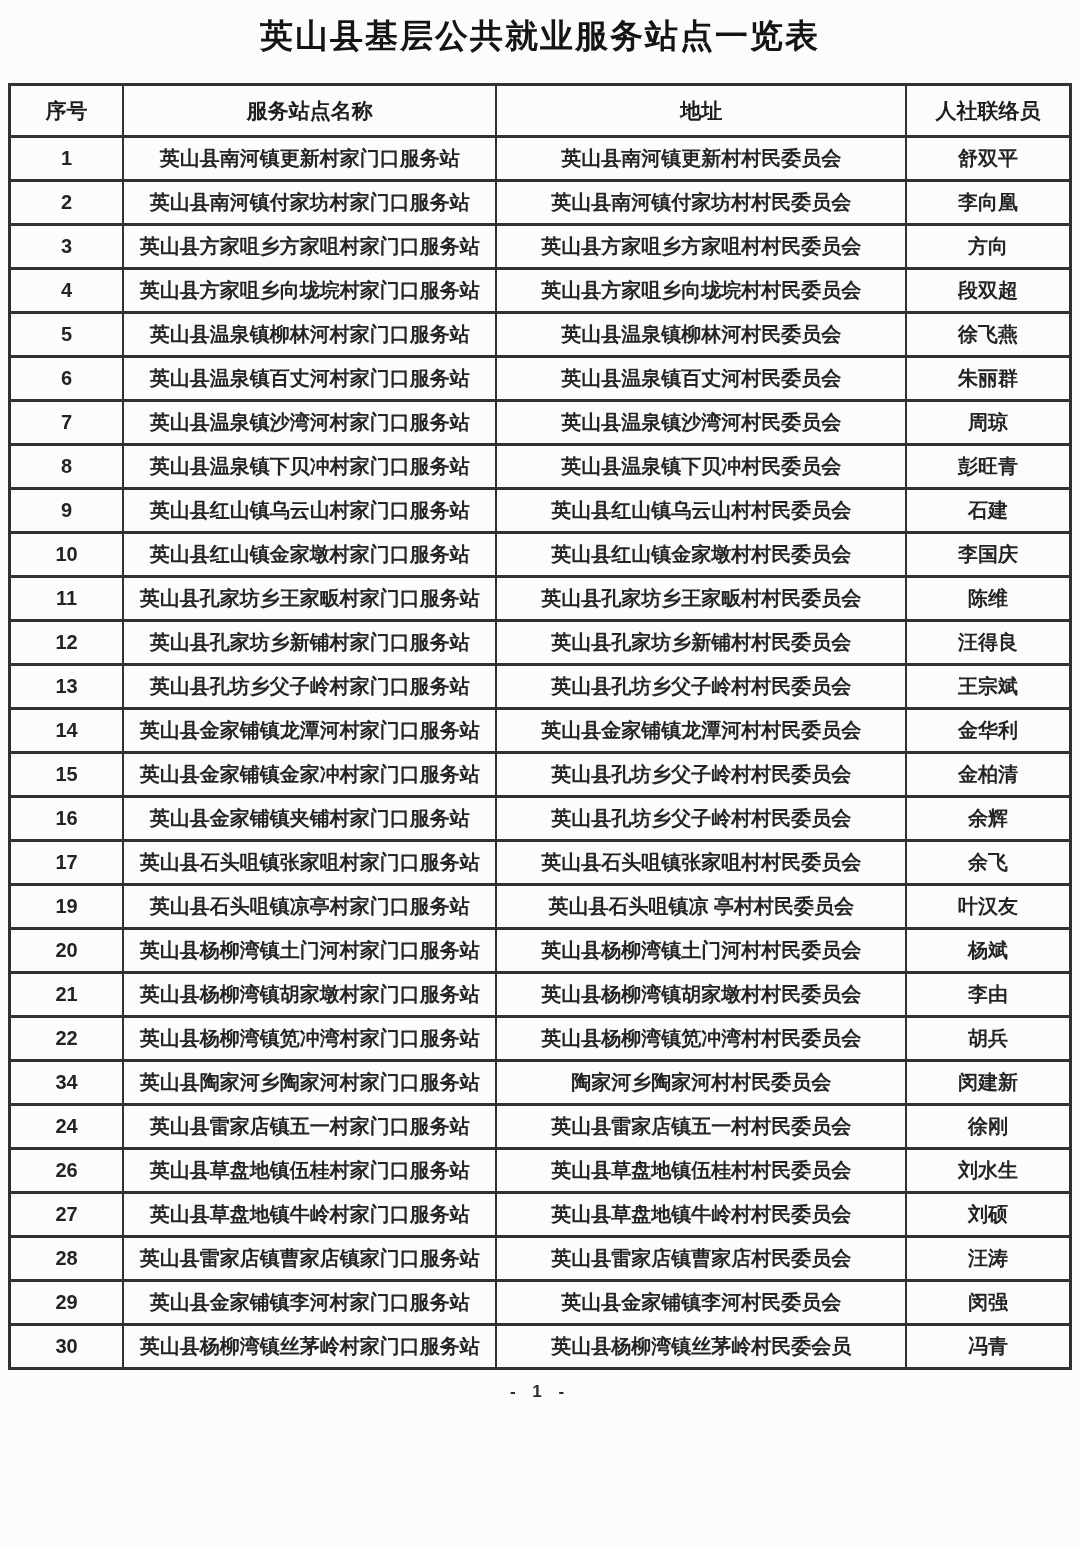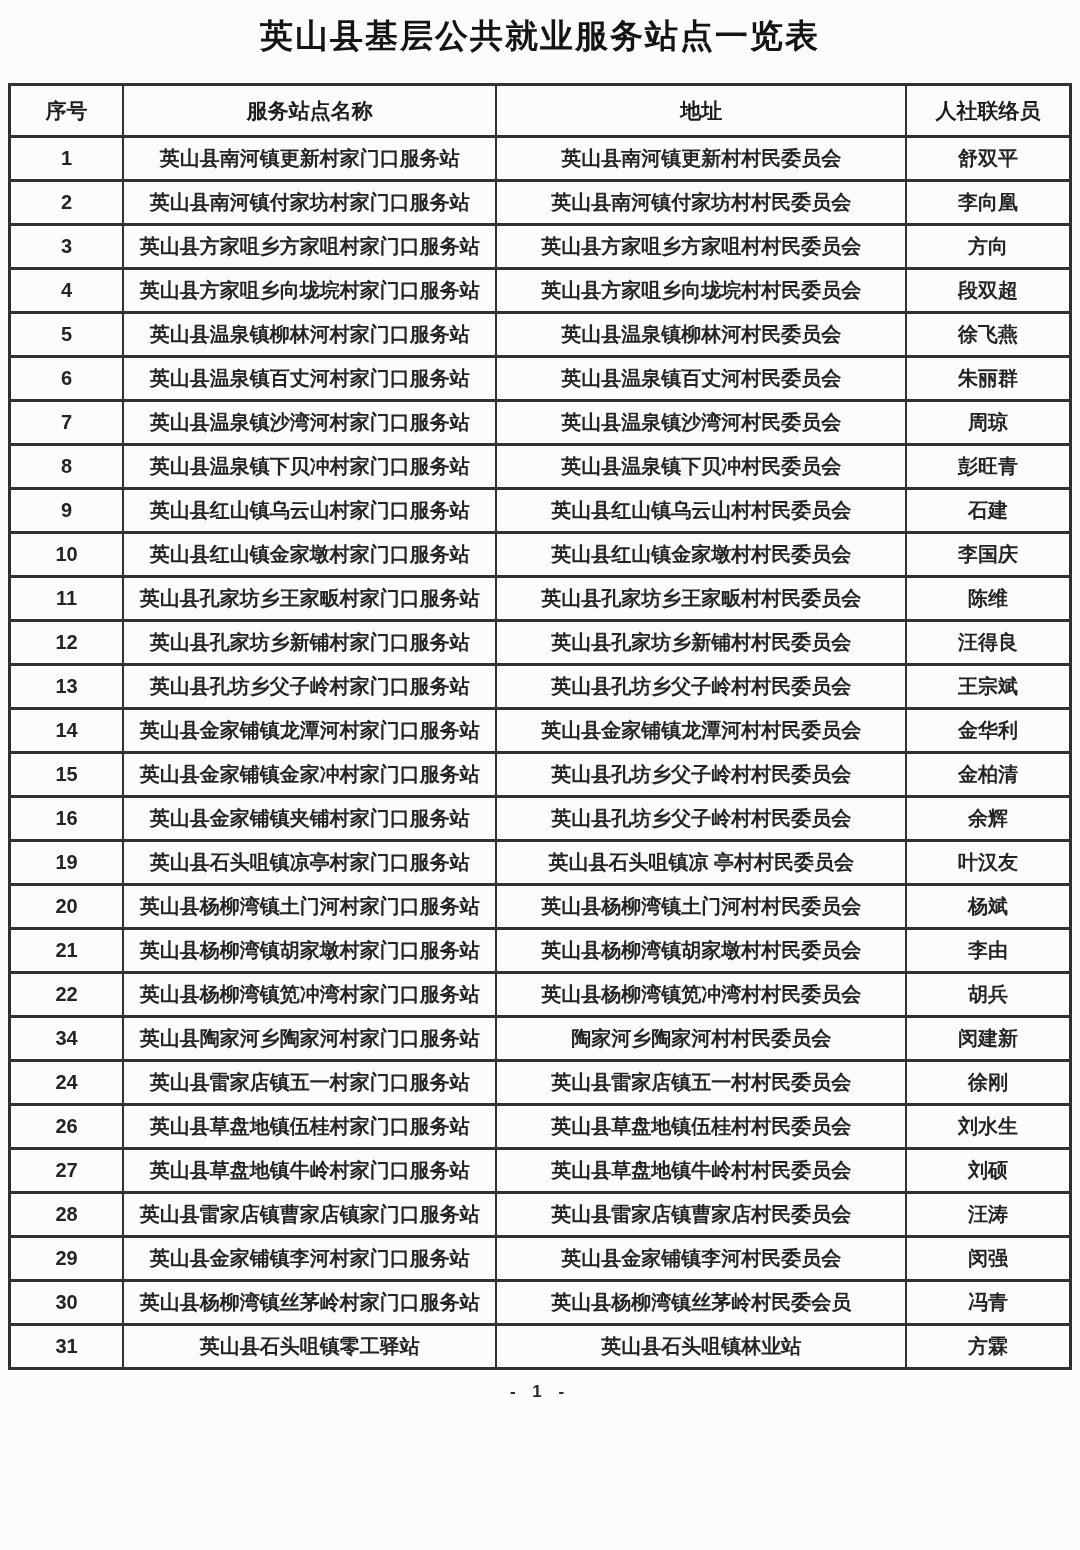--- a/index.html
+++ b/index.html
@@ -183,20 +183,26 @@
     <td class="col-address">英山县孔坊乡父子岭村村民委员会</td>
     <td class="col-liaison">金柏清</td>
   </tr>
         <tr>
     <td class="col-index">16</td>
     <td class="col-name">英山县金家铺镇夹铺村家门口服务站</td>
     <td class="col-address">英山县孔坊乡父子岭村村民委员会</td>
     <td class="col-liaison">余辉</td>
   </tr>
         <tr>
+    <td class="col-index">17</td>
+    <td class="col-name">英山县石头咀镇张家咀村家门口服务站</td>
+    <td class="col-address">英山县石头咀镇张家咀村村民委员会</td>
+    <td class="col-liaison">余飞</td>
+  </tr>
+        <tr>
     <td class="col-index">19</td>
     <td class="col-name">英山县石头咀镇凉亭村家门口服务站</td>
     <td class="col-address">英山县石头咀镇凉 亭村村民委员会</td>
     <td class="col-liaison">叶汉友</td>
   </tr>
         <tr>
     <td class="col-index">20</td>
     <td class="col-name">英山县杨柳湾镇土门河村家门口服务站</td>
     <td class="col-address">英山县杨柳湾镇土门河村村民委员会</td>
     <td class="col-liaison">杨斌</td>
@@ -248,24 +254,18 @@
     <td class="col-name">英山县金家铺镇李河村家门口服务站</td>
     <td class="col-address">英山县金家铺镇李河村民委员会</td>
     <td class="col-liaison">闵强</td>
   </tr>
         <tr>
     <td class="col-index">30</td>
     <td class="col-name">英山县杨柳湾镇丝茅岭村家门口服务站</td>
     <td class="col-address">英山县杨柳湾镇丝茅岭村民委会员</td>
     <td class="col-liaison">冯青</td>
   </tr>
-        <tr>
-    <td class="col-index">31</td>
-    <td class="col-name">英山县石头咀镇零工驿站</td>
-    <td class="col-address">英山县石头咀镇林业站</td>
-    <td class="col-liaison">方霖</td>
-  </tr>
       </tbody>
   </table>
 
   <div class="page-footer">- 1 -</div>
 
 </div>
 
 </body></html>

